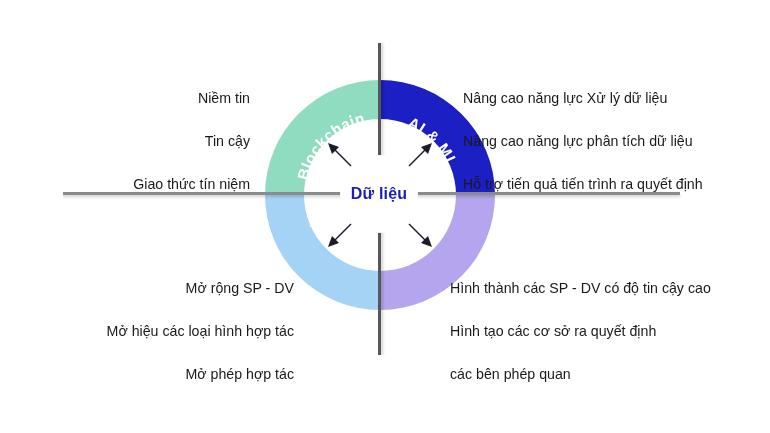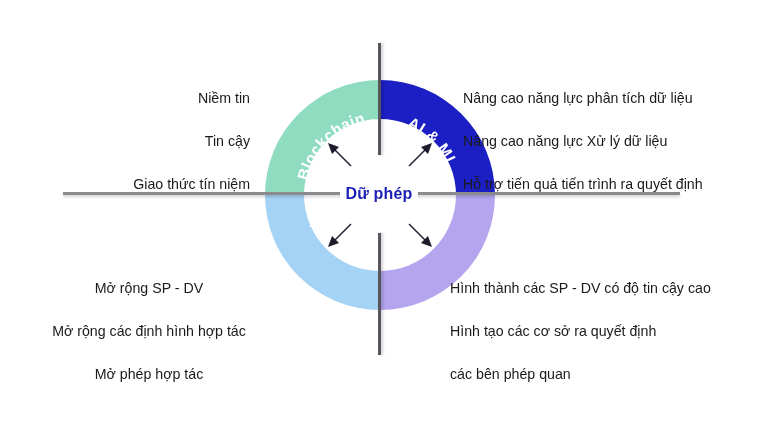--- a/index.html
+++ b/index.html
@@ -92,21 +92,21 @@
     font-size: 14.2px;
     line-height: 1.52;
     color: #1a1a1a;
     z-index: 9;
     white-space: pre-line;
   }
   .txt .line { display: block; }
 
   .txt-tl { right: 520px; top: 66px; text-align: right; width: 260px; }
   .txt-tr { left: 463px; top: 66px; text-align: left; width: 290px; }
-  .txt-bl { right: 476px; top: 256px; text-align: center; width: 290px; }
+  .txt-bl { right: 476px; top: 256px; text-align: right; width: 290px; }
   .txt-br { left: 450px; top: 256px; text-align: left; width: 300px; }
 </style>
 </head>
 <body>
 
 <div id="canvas">
 
   <div class="axis-h"></div>
 
   <div class="axis-v"></div>
@@ -164,38 +164,38 @@
         </g>
         <g>
           <line x1="144" y1="144" x2="162" y2="162"></line>
           <polygon points="167,167 156,163 163,156" fill="#1b1b2b" stroke="none"></polygon>
         </g>
       </g>
     </svg>
   </div>
 
   <div class="center-circle">
-    <span class="center-label">Dữ phép</span>
+    <span class="center-label">Dữ liệu</span>
   </div>
 
   <div class="txt txt-tl">
     <span class="line">Niềm tin</span>
     <span class="line">Tin cậy</span>
     <span class="line">Giao thức tín niệm</span>
   </div>
 
   <div class="txt txt-tr">
+    <span class="line">Nâng cao năng lực Xử lý dữ liệu</span>
     <span class="line">Nâng cao năng lực phân tích dữ liệu</span>
-    <span class="line">Nâng cao năng lực Xử lý dữ liệu</span>
     <span class="line">Hỗ trợ tiến quả tiến trình ra quyết định</span>
   </div>
 
   <div class="txt txt-bl">
     <span class="line">Mở rộng SP - DV</span>
-    <span class="line">Mở rộng các định hình hợp tác</span>
+    <span class="line">Mở hiệu các loại hình hợp tác</span>
     <span class="line">Mở phép hợp tác</span>
   </div>
 
   <div class="txt txt-br">
     <span class="line">Hình thành các SP - DV có độ tin cậy cao</span>
     <span class="line">Hình tạo các cơ sở ra quyết định</span>
     <span class="line">các bên phép quan</span>
   </div>
 
 </div>

